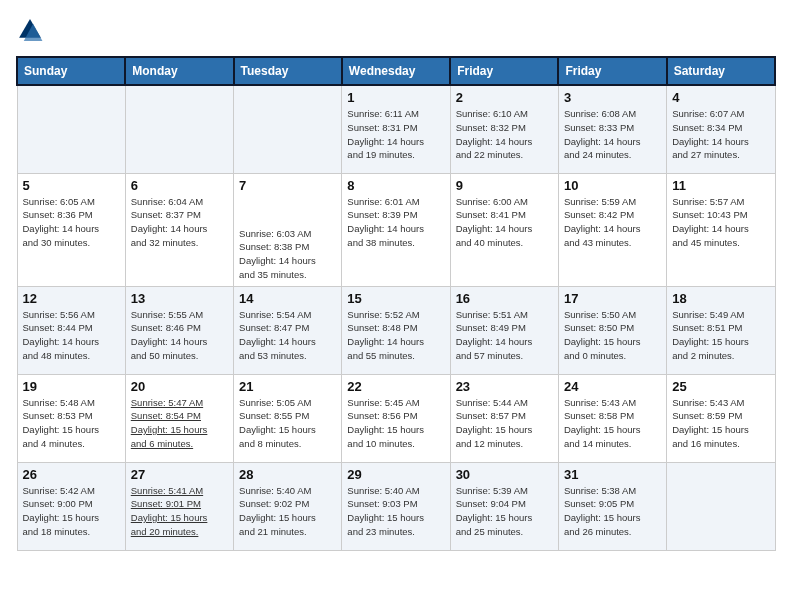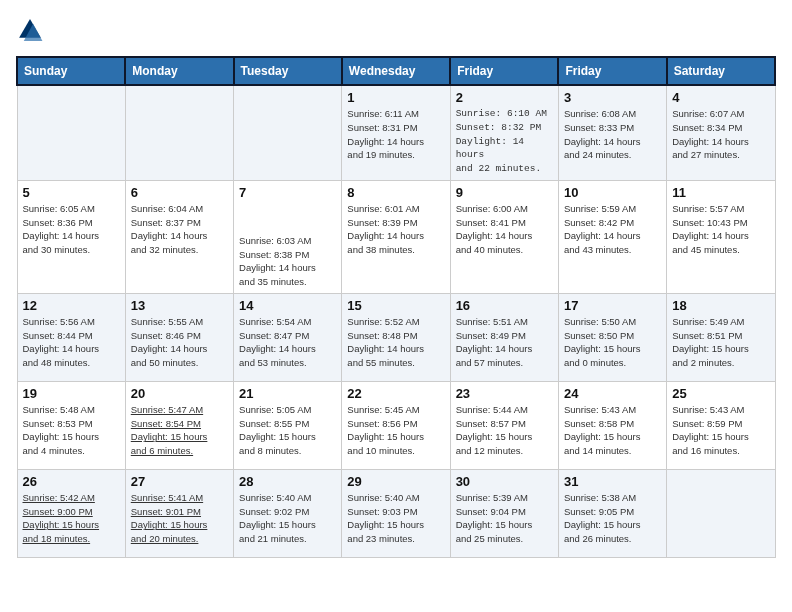--- a/index.html
+++ b/index.html
@@ -140,21 +140,21 @@
           <td></td>
           <td>
             <div class="day-num">1</div>
             <div class="day-info" style="white-space: pre-line;">Sunrise: 6:11 AM
 Sunset: 8:31 PM
 Daylight: 14 hours
 and 19 minutes.</div>
           </td>
           <td>
             <div class="day-num">2</div>
-            <div class="day-info" style="white-space: pre-line; font-family: Liberation Mono, monospace;">Sunrise: 6:10 AM
+            <div class="day-info" style="white-space: pre-line;">Sunrise: 6:10 AM
 Sunset: 8:32 PM
 Daylight: 14 hours
 and 22 minutes.</div>
           </td>
           <td>
             <div class="day-num">3</div>
             <div class="day-info" style="white-space: pre-line;">Sunrise: 6:08 AM
 Sunset: 8:33 PM
 Daylight: 14 hours
 and 24 minutes.</div>
@@ -316,21 +316,21 @@
             <div class="day-num">25</div>
             <div class="day-info" style="white-space: pre-line;">Sunrise: 5:43 AM
 Sunset: 8:59 PM
 Daylight: 15 hours
 and 16 minutes.</div>
           </td>
         </tr>
         <tr>
           <td>
             <div class="day-num">26</div>
-            <div class="day-info" style="white-space: pre-line; text-decoration: underline;">Sunrise: 5:42 AM
+            <div class="day-info" style="white-space: pre-line;">Sunrise: 5:42 AM
 Sunset: 9:00 PM
 Daylight: 15 hours
 and 18 minutes.</div>
           </td>
           <td>
             <div class="day-num">27</div>
             <div class="day-info" style="white-space: pre-line; text-decoration: underline;">Sunrise: 5:41 AM
 Sunset: 9:01 PM
 Daylight: 15 hours
 and 20 minutes.</div>

